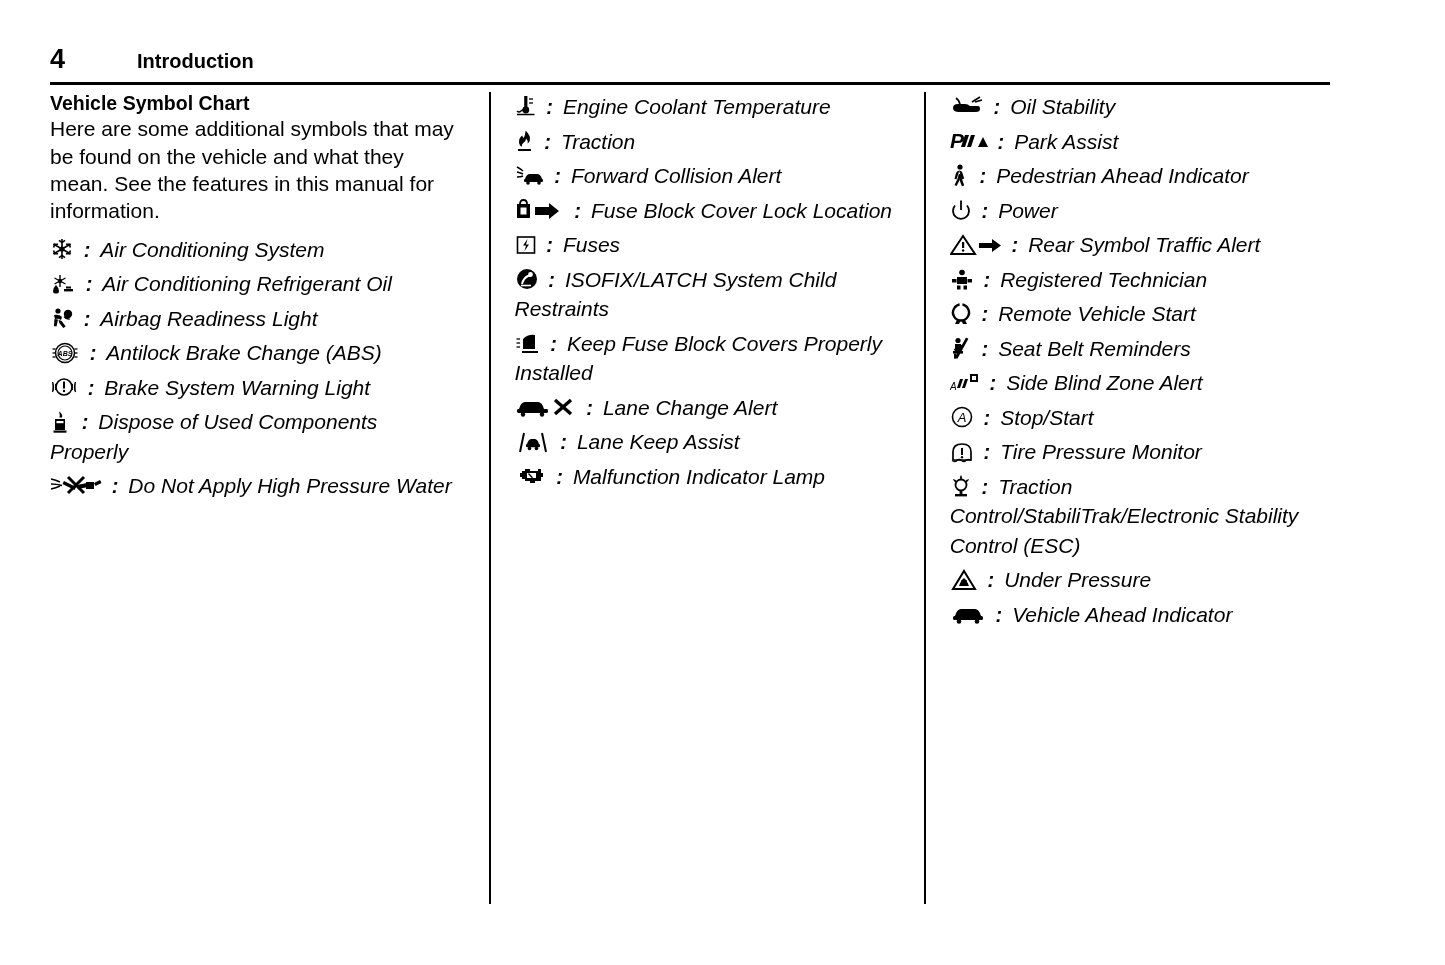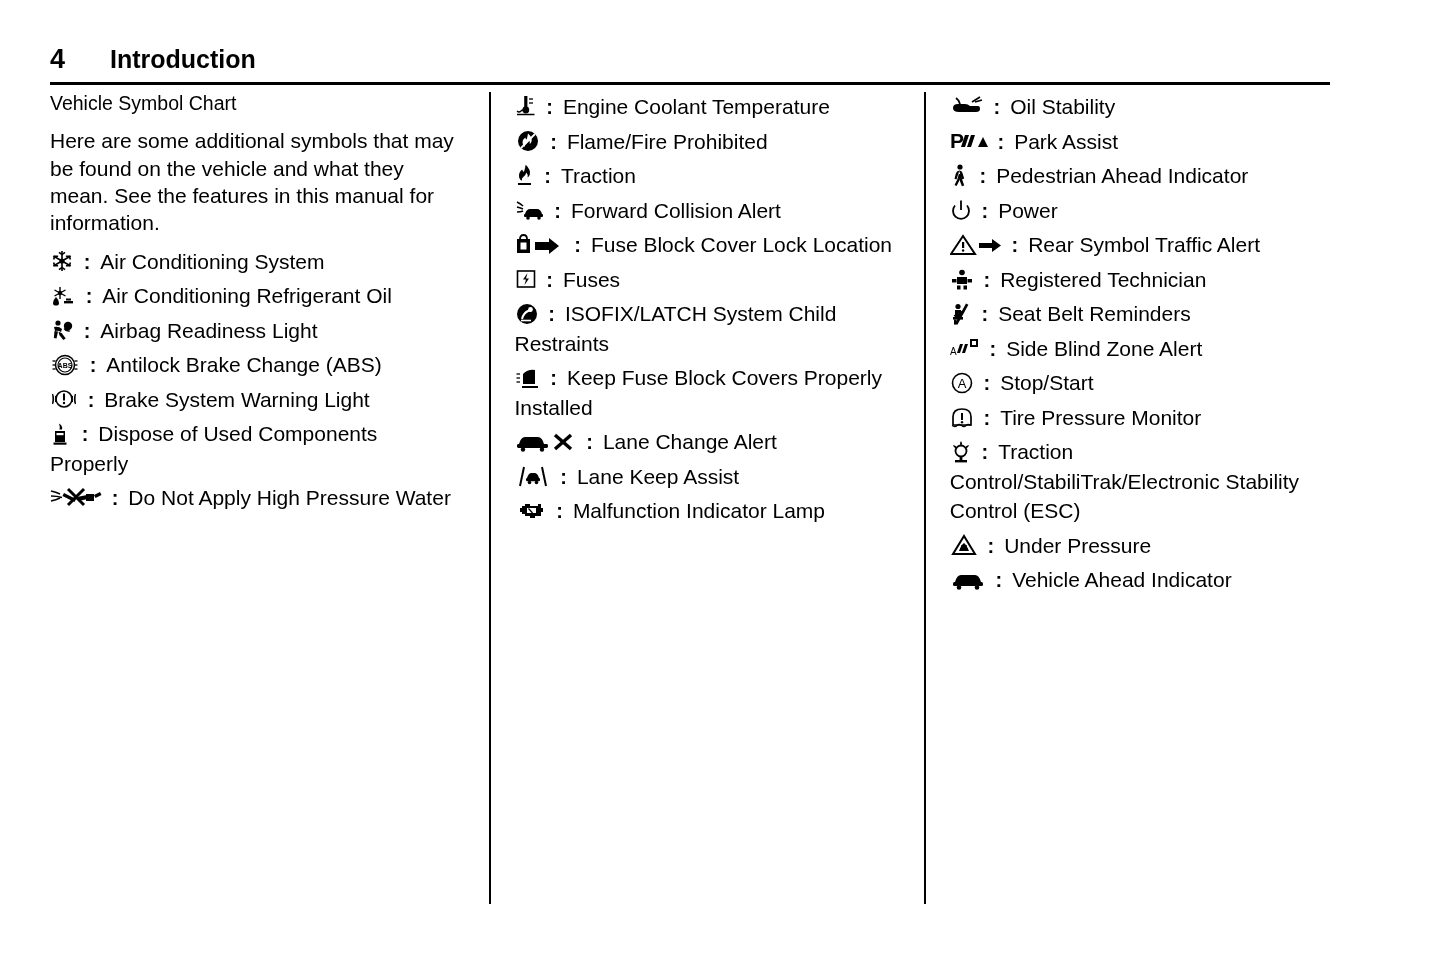--- a/index.html
+++ b/index.html
@@ -28,23 +28,23 @@
     width: 1280px;
     display: flex;
     align-items: baseline;
   }
   .page-number {
     font-size: 27px;
     font-weight: bold;
     letter-spacing: 0px;
   }
   .page-title {
-    font-size: 25px;
+    font-size: 20px;
     font-weight: bold;
-    margin-left: 45px;
+    margin-left: 72px;
   }
   .header-rule {
     position: absolute;
     left: 50px;
     top: 82px;
     width: 1280px;
     height: 3px;
     background: #000;
   }
   .columns {
@@ -64,33 +64,34 @@
     background: #000;
     margin: 0 24px;
     flex: 0 0 2px;
     height: 812px;
   }
   .col-2 { width: 400px; }
   .col-3 { width: 400px; }
 
   .section-title {
     font-size: 19.5px;
-    font-weight: normal;
-    margin: 0 0 12px 0;
+    font-weight: bold;
+    margin: 0 0 0 0;
     line-height: 1.2;
   }
   .intro-par {
     font-size: 21px;
     line-height: 1.3;
     margin: 0 0 10px 0;
   }
   ul.symbol-list {
     list-style: none;
     margin: 0;
     padding: 0;
+    font-style: italic;
   }
   ul.symbol-list li {
     font-size: 21px;
     line-height: 1.34;
     margin: 0 0 5px 0;
     display: block;
   }
   .sym {
     display: inline-block;
     vertical-align: middle;
@@ -276,33 +277,20 @@
               <g stroke="#000" stroke-width="1.3">
                 <line x1="14" y1="5" x2="18" y2="5"></line>
                 <line x1="14" y1="9" x2="18" y2="9"></line>
               </g>
             </svg>
           </span>
           <span class="colon">:</span>
           <span class="lbl">Engine Coolant Temperature</span>
         </li>
 
-        <li>
-          <span class="sym">
-            <svg width="26" height="24" viewBox="0 0 26 24">
-              <circle cx="13" cy="12" r="10" fill="#000"></circle>
-              <path d="M13 4.5 q4.5 4 3.5 8 q-0.4 1.8 -1.8 2.6 q0.6 -2.4 -1.2 -4.3 q-0.3 2.6 -2.4 4 q-1.6 1.1 -1.2 3.1 q-2.4 -1.3 -2.4 -4.3 q0 -3.3 2.7 -5.2 q0.3 1.6 1.4 2.1 q0.9 -2.7 1.4 -6 z" fill="#fff"></path>
-              <g stroke="#fff" stroke-width="1.8">
-                <line x1="6" y1="19" x2="20" y2="5"></line>
-              </g>
-            </svg>
-          </span>
-          <span class="colon">:</span>
-          <span class="lbl">Flame/Fire Prohibited</span>
-        </li>
 
         <li>
           <span class="sym">
             <svg width="20" height="24" viewBox="0 0 20 24">
               <path d="M11 2 q5 5 3.8 9.4 q-0.5 2 -2.2 3 q0.8 -2.8 -1.4 -5 q-0.4 3 -2.9 4.7 q-1.9 1.3 -1.4 3.6 q-2.9 -1.5 -2.9 -5 q0 -3.8 3.2 -6.1 q0.4 1.9 1.7 2.5 q1.1 -3.2 1.7 -7.1 z" fill="#000"></path>
               <path d="M3 20 h13 v2 h-13 z" fill="#000"></path>
             </svg>
           </span>
           <span class="colon">:</span>
           <span class="lbl">Traction</span>
@@ -508,20 +496,32 @@
               <path d="M2 12 h4.5 v3.5 h-4.5 z" fill="#000"></path>
               <path d="M17.5 12 h4.5 v3.5 h-4.5 z" fill="#000"></path>
               <path d="M7 18.5 h3.5 v4 h-3.5 z" fill="#000"></path>
               <path d="M13.5 18.5 h3.5 v4 h-3.5 z" fill="#000"></path>
             </svg>
           </span>
           <span class="colon">:</span>
           <span class="lbl">Registered Technician</span>
         </li>
 
+        <li>
+          <span class="sym">
+            <svg width="22" height="24" viewBox="0 0 22 24">
+              <path d="M11 2.5 a8 8 0 1 1 -0.01 0" fill="none" stroke="#000" stroke-width="2.4"></path>
+              <path d="M7.5 17 l-2.5 5 h4 l2 -4 z" fill="#000"></path>
+              <path d="M14.5 17 l2.5 5 h-4 l-2 -4 z" fill="#000"></path>
+              <rect x="9.6" y="1" width="2.8" height="4" fill="#fff"></rect>
+            </svg>
+          </span>
+          <span class="colon">:</span>
+          <span class="lbl">Remote Vehicle Start</span>
+        </li>
 
         <li>
           <span class="sym">
             <svg width="22" height="24" viewBox="0 0 22 24">
               <circle cx="8" cy="4.5" r="2.6" fill="#000"></circle>
               <path d="M5 8 h6 v7 h-6 z" fill="#000"></path>
               <path d="M3 15 h10 v2.6 h-10 z" fill="#000"></path>
               <path d="M4 17.6 h2.6 v5 h-2.6 z" fill="#000"></path>
               <path d="M16 1.5 l2.4 1.2 -11 20 -2.4 -1.2 z" fill="#000"></path>
               <path d="M3.5 10.5 h11 v1.8 h-11 z" fill="#000" transform="rotate(-28 9 11.4)"></path>

